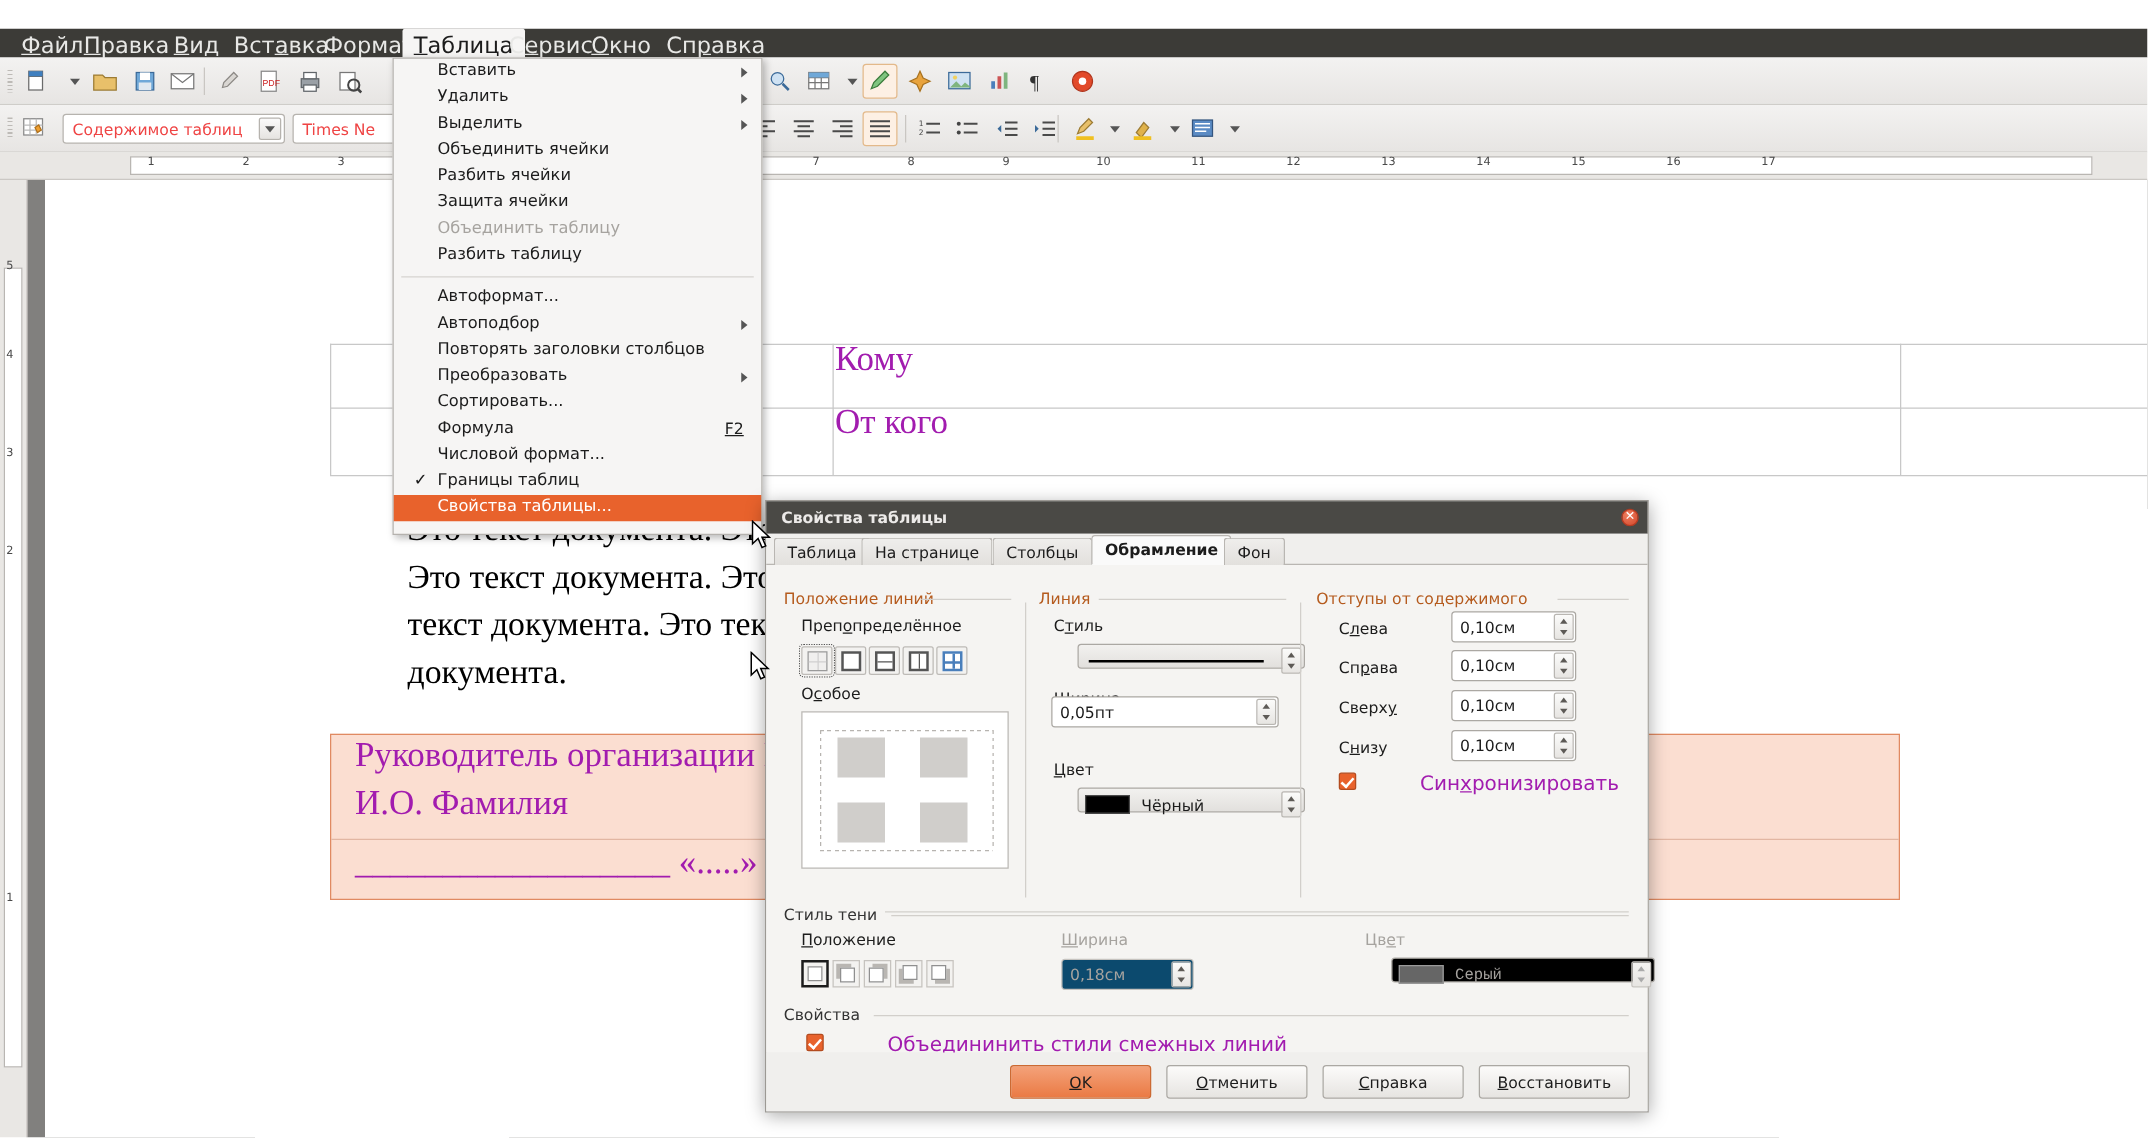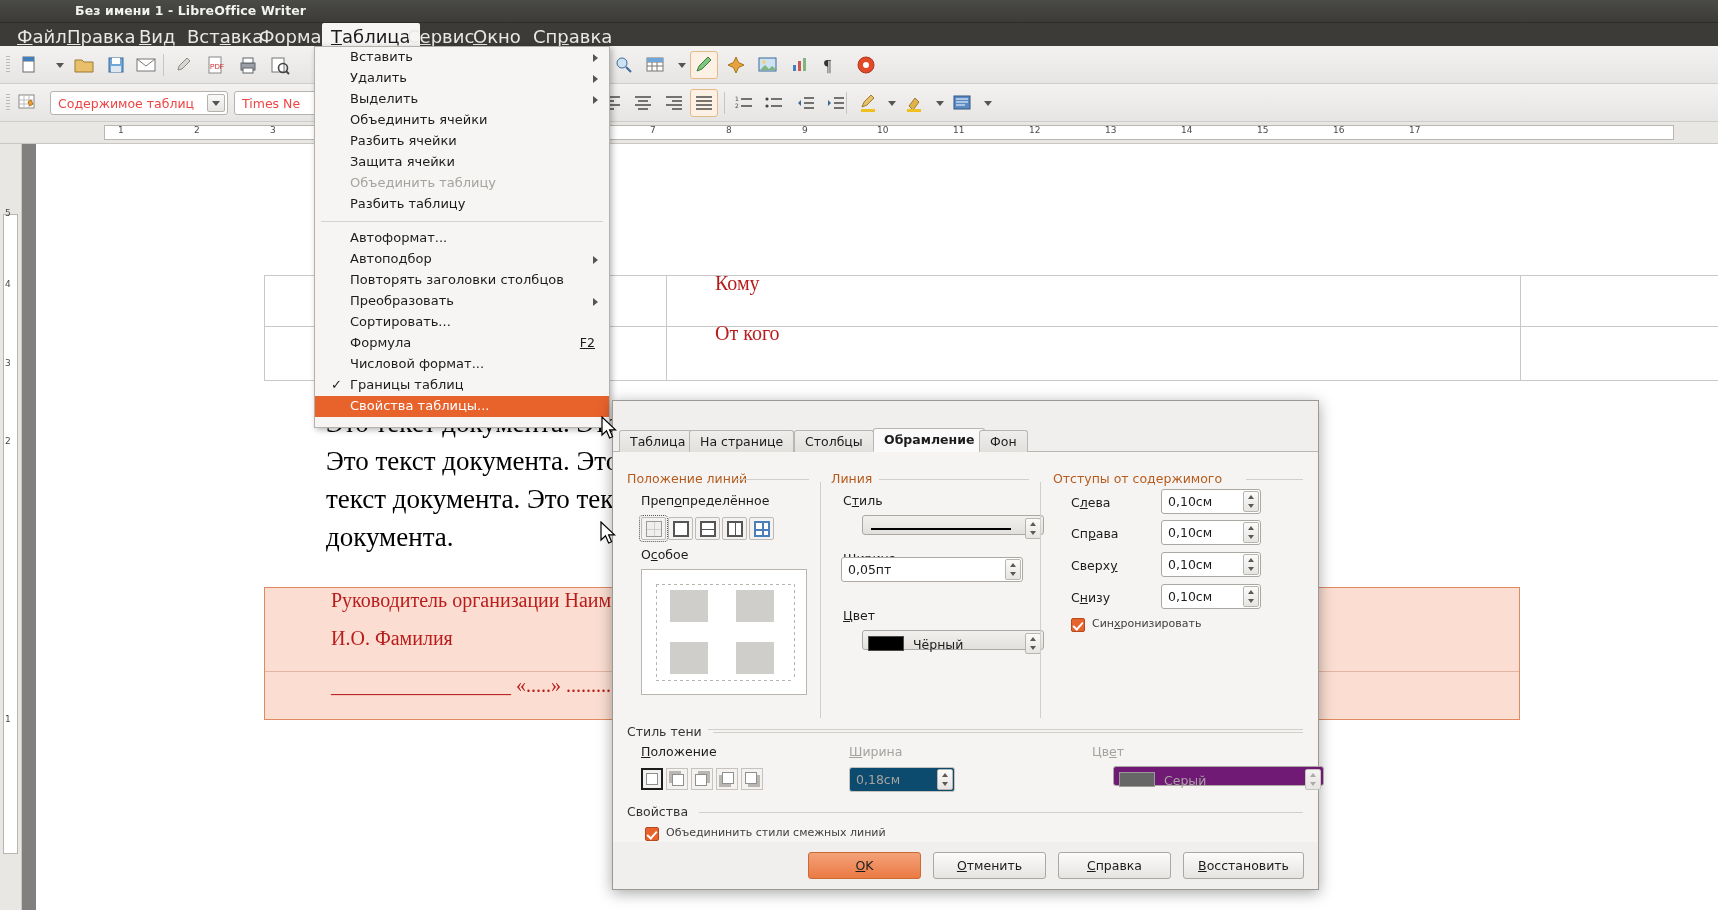--- a/index.html
+++ b/index.html
@@ -149,21 +149,21 @@
 
   .doc-text {
     position: absolute;
     font-family: "Liberation Serif", "DejaVu Serif", serif;
     font-size: 27px; color: #000;
     line-height: 38px;
   }
   .cell-label {
     position: absolute;
     font-family: "Liberation Serif", "DejaVu Serif", serif;
-    font-size: 20px; color: #b91c1c; padding-left: 47px;
+    font-size: 28px; color: #a21caf;
   }
   .pinkbox {
     position: absolute;
     background: #fbded1;
     border: 1px solid #e08a62;
   }
   .pink-div { position: absolute; height: 1px; background: #e2b6a2; }
 
   
   .dropdown {
@@ -295,30 +295,31 @@
   }
   .tri-u2 { width:0;height:0;border-left:3.5px solid transparent;border-right:3.5px solid transparent;border-bottom:4px solid #5d5a56; }
   .tri-d2 { width:0;height:0;border-left:3.5px solid transparent;border-right:3.5px solid transparent;border-top:4px solid #5d5a56; }
   .lsbox {
     position: absolute; height: 20px;
     background: linear-gradient(#f2f1ef,#e2e0dd);
     border: 1px solid #aba8a3;
     border-radius: 3px;
     margin-left: 21px;
   }
-  .lsbox.dis { background:#701a75; }
+  .lsbox.dis { background:#000000;font-family:Liberation Mono, monospace; }
   .swatch {
     position: absolute; left: 5px; top: 5px;
     width: 36px; height: 15px;
     border: 1px solid #4a4a4a;
   }
   .chk-row {
     position: absolute;
-    font-size: 11px; color: #404040;
+    font-size: 16px; color: #a21caf;
     white-space: nowrap;
+    padding-left: 44px;
   }
   .cbox {
     position: absolute; left: 0; top: 1px;
     width: 14px; height: 14px;
     background: #e8622c;
     border: 1px solid #b34b1f;
     border-radius: 2px;
   }
   .cbox:after {
     content: "";
@@ -391,23 +392,20 @@
     width: 0; height: 0;
     pointer-events: none;
   }
   .cursor svg { display: block; }
 </style>
 </head>
 <body>
 
 <div id="app">
 
-  <div class="titlebar">
-    <div class="title">Без имени 1 - LibreOffice Writer</div>
-  </div>
 
   <div class="menubar">
     <div class="menu-item" style="left:8px"><u>Ф</u>айл</div>
     <div class="menu-item" style="left:58px"><u>П</u>равка</div>
     <div class="menu-item" style="left:130px"><u>В</u>ид</div>
     <div class="menu-item" style="left:178px">Вст<u>а</u>вка</div>
     <div class="menu-item" style="left:250px">Формат</div>
     <div class="menu-item active" style="left:322px"><u>Т</u>аблица</div>
     <div class="menu-item" style="left:398px">С<u>е</u>рвис</div>
     <div class="menu-item" style="left:464px"><u>О</u>кно</div>
@@ -748,20 +746,24 @@
       <span class="chk">✓</span>
       <span>Границы таблиц</span>
     </div>
     <div class="dd-item selected">
       <span>Свойства таблицы...</span>
     </div>
   </div>
 
   <div class="dialog">
 
+    <div class="dlg-title">
+      <div class="t">Свойства таблицы</div>
+      <div class="dlg-close">✕</div>
+    </div>
 
     <div class="tabstrip">
       <div class="tab" style="left:6px">Таблица</div>
       <div class="tab" style="left:76px">На странице</div>
       <div class="tab" style="left:181px">Столбцы</div>
       <div class="tab sel" style="left:260px">Обрамление</div>
       <div class="tab" style="left:366px">Фон</div>
     </div>
 
     <div class="dlg-body">

